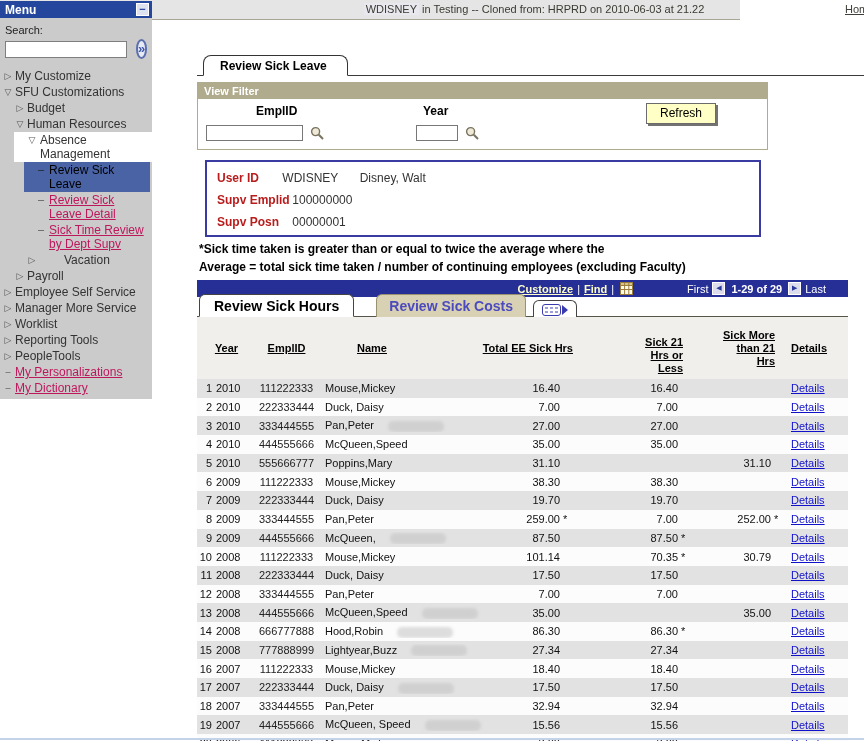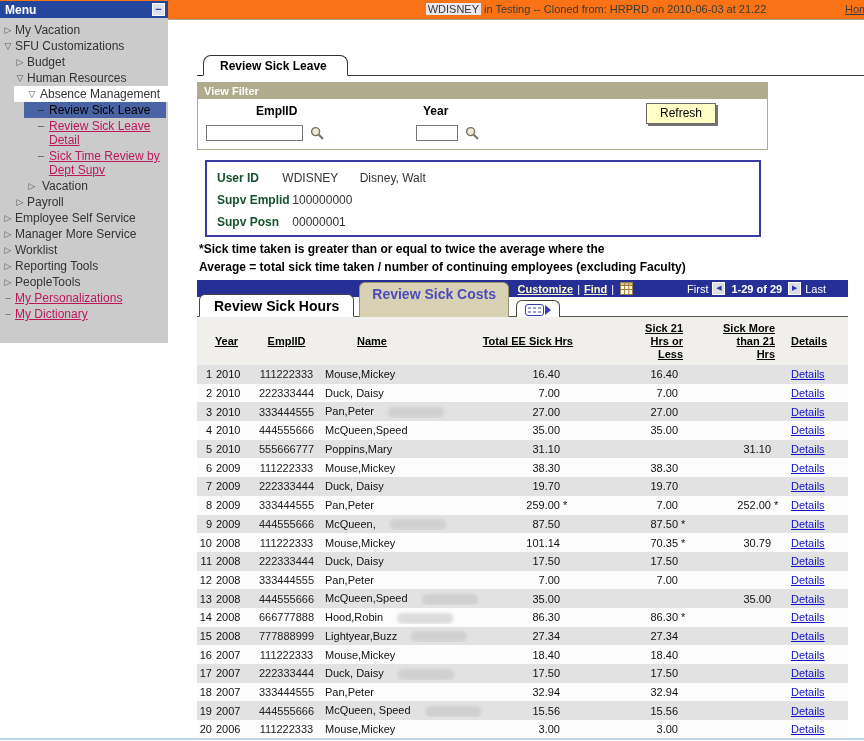--- a/index.html
+++ b/index.html
@@ -3,46 +3,46 @@
 <meta charset="utf-8">
 <style>
   * { margin:0; padding:0; box-sizing:border-box; }
   html,body { background:#fff; }
   #root {
     position:relative; width:864px; height:741px; overflow:hidden;
     font-family:"Liberation Sans", sans-serif; background:#fff;
   }
 
   
-  .top-banner { position:absolute; left:0; top:0; width:864px; height:20px;
-    background:#f97316; border-bottom:1px solid #a8a594; }
+  .top-banner { position:absolute; left:0; top:0; width:740px; height:20px;
+    background:#e5e5e5; border-bottom:1px solid #a8a594; }
   .banner-text { padding-left:328px; text-align:center; font-size:11px; color:#3a3a32; line-height:19px; white-space:nowrap; }
   .banner-user { background:#e8e8ee; padding:0 2px; }
   .home-link { position:absolute; left:845px; top:3px; font-size:11px; color:#40403a; text-decoration:underline; white-space:nowrap; }
 
   
-  .menu-panel { position:absolute; left:0; top:1px; width:168px; background:#cbcbcb; padding-bottom:21px; }
+  .menu-panel { position:absolute; left:0; top:1px; width:152px; background:#cbcbcb; padding-bottom:3px; }
   .menu-header { height:17px; background:#24479d; display:flex; align-items:center; padding:0 3px 0 5px; }
   .menu-title { color:#fff; font-size:12px; font-weight:bold; }
   .min-btn { margin-left:auto; width:13px; height:13px; background:#dde1f0; border:1px solid #ffffff;
     color:#24479d; font-size:11px; font-weight:bold; line-height:10px; text-align:center; cursor:pointer; }
   .search-area { padding:6px 5px 5px 5px; }
   .search-label { display:block; font-size:11px; color:#222; margin-bottom:3px; }
   .search-row { display:flex; align-items:center; }
   .search-input { width:122px; height:17px; border:1px solid #7f7f7f; background:#fff; font-size:11px; padding:0 2px; }
   .go-btn { margin-left:9px; width:20px; height:20px; border-radius:50%; border:2px solid #5a6fae;
     background:#e7eaf4; color:#3a56a8; font-size:13px; font-weight:bold; line-height:15px; text-align:center; cursor:pointer; }
 
   .menu-tree { font-size:12px; color:#333; padding-top:4px; }
   .side-item { position:relative; padding:1px 4px 1px 0; line-height:14px; cursor:pointer; }
   .side-item .tri { position:absolute; top:1px; width:10px; text-align:center; font-size:9px; color:#555; }
   .side-item .lbl { display:block; }
   .lv0 .tri{left:3px}  .lv0 .lbl{margin-left:15px}
   .lv1 .tri{left:15px} .lv1 .lbl{margin-left:27px}
-  .lv2 .tri{left:27px} .lv2 .lbl{margin-left:42px}
+  .lv2 .tri{left:27px} .lv2 .lbl{margin-left:64px}
   .lv3 .tri{left:36px; font-size:11px; top:0;} .lv3 .lbl{margin-left:49px}
   .mlink { color:#be185d; text-decoration:underline; }
   .side-item.selected { background:#4a63a5; margin-left:24px; margin-right:2px; }
   .side-item.selected .tri{left:12px; color:#222;} .side-item.selected .lbl{margin-left:25px; color:#000;}
   .side-item.highlight { background:#fff; margin-left:14px; }
   .side-item.highlight .tri{left:13px} .side-item.highlight .lbl{margin-left:26px}
   .lv0 .tri, .lv1 .tri, .lv2 .tri { font-size:9px; }
 
   
   .tab1-strip { position:absolute; left:197px; top:56px; width:667px; height:20px; border-bottom:1px solid #3a3a3a; }
@@ -62,21 +62,21 @@
   .lookup { position:absolute; top:27px; width:15px; height:15px; cursor:pointer; }
   .lookup-emplid { left:112px; }
   .lookup-year { left:267px; }
   .refresh-btn { position:absolute; left:448px; top:4px; background:#ffffc6; border:1px solid #6b6b6b;
     box-shadow:2px 2px 0 rgba(90,90,90,.85); padding:2px 13px 3px; font-size:12px; color:#000; cursor:pointer; }
 
   
   .user-box { position:absolute; left:205px; top:160px; width:556px; height:77px; border:2px solid #3a3aa3;
     background:#fff; padding:5px 0 0 10px; font-size:12px; }
   .u-row { line-height:22px; white-space:nowrap; }
-  .u-label { display:inline-block; font-weight:bold; color:#14532d; }
+  .u-label { display:inline-block; font-weight:bold; color:#b91c1c; }
   .u-label.w1 { width:50px; }
   .u-label.w2 { width:72px; }
   .u-val { color:#333; }
   .u-val.uid { margin-left:12px; margin-right:18px; }
 
   .footnote { position:absolute; left:199px; font-weight:bold; font-size:12px; color:#000; white-space:nowrap; }
   .fn1 { top:242px; } .fn2 { top:260px; }
 
   
   .grid-area { position:absolute; left:197px; top:280px; width:651px; }
@@ -87,30 +87,30 @@
   .dl-icon { margin:0 2px; cursor:pointer; display:inline-flex; }
   .tb-gap { width:52px; }
   .nav-word { color:#fff; cursor:pointer; }
   .nav-btn { width:13px; height:13px; background:#dcdcec; border:1px solid #fff; color:#2a3a9a;
     font-size:7px; line-height:10px; text-align:center; margin:0 4px; cursor:pointer; }
   .nav-range { font-weight:bold; margin:0 2px; }
 
   .grid-tabs { height:20px; display:flex; align-items:flex-end; border-bottom:1px solid #55554a; padding-left:2px; }
   .gtab { border-radius:6px 6px 0 0; font-weight:bold; font-size:14px; cursor:pointer; margin-bottom:-1px; }
   .gtab-active { background:#fff; border:1px solid #444; border-bottom:1px solid #fff; padding:3px 14px 2px; color:#000; }
-  .gtab-inactive { background:#d9d1b3; border:1px solid #99926e; border-bottom:none; padding:3px 12px 15px; color:#4b4bbf; margin-left:5px; }
+  .gtab-inactive { background:#d9d1b3; border:1px solid #99926e; border-bottom:none; padding:3px 12px 3px; color:#4b4bbf; margin-left:22px; }
   .gtab-icon { background:#fff; border:1px solid #444; border-bottom:none; padding:3px 8px 1px; margin-left:7px; display:flex; align-items:center; }
 
   .ghead { display:flex; align-items:center; background:#f0efeb; padding:5px 0 4px; }
   .h { font-weight:bold; font-size:11px; color:#000; line-height:13px; white-space:pre-line; text-decoration:underline; cursor:pointer; }
   .hc1 { width:51px; text-align:center; padding-left:8px; }
   .hc2 { width:77px; text-align:center; }
   .hc3 { width:115px; text-align:left; padding-left:32px; }
   .hc4 { width:137px; text-align:right; padding-right:4px; }
-  .hc5 { width:108px; text-align:right; padding-right:2px; }
+  .hc5 { width:108px; text-align:right; padding-right:2px;margin-top:14px; }
   .hc6 { width:90px;  text-align:right; }
   .hc7 { width:68px;  text-align:center; }
 
   .gbody { background:#fcfcfc; }
   .trow { display:flex; align-items:center; height:18.7px; font-size:11px; color:#111; }
   .trow.stripe { background:#e2e2e2; }
   .c-num    { width:15px; text-align:right; }
   .c-year   { width:33px; text-align:left; padding-left:4px; }
   .c-emplid { width:80px; text-align:center; padding-left:3px; color:#222; }
   .c-name   { width:167px; text-align:left; white-space:nowrap; overflow:hidden; }
@@ -133,24 +133,31 @@
   <div class="top-banner">
     <div class="banner-text"><span class="banner-user">WDISNEY</span> <span>in Testing -- Cloned from: HRPRD on 2010-06-03 at 21.22</span></div>
     <a class="home-link">Home</a>
   </div>
 
   <div class="menu-panel">
     <div class="menu-header">
       <span class="menu-title">Menu</span>
       <span class="min-btn"><span>−</span></span>
     </div>
+    <div class="search-area">
+      <span class="search-label">Search:</span>
+      <div class="search-row">
+        <input class="search-input" type="text" value="" style="">
+        <span class="go-btn"><span>»</span></span>
+      </div>
+    </div>
     <div class="menu-tree">
         <div class="side-item lv0">
     <span class="tri">▷</span>
-    <span class="lbl">My Vacation</span>
+    <span class="lbl">My Customize</span>
   </div>
         <div class="side-item lv0">
     <span class="tri">▽</span>
     <span class="lbl">SFU Customizations</span>
   </div>
         <div class="side-item lv1">
     <span class="tri">▷</span>
     <span class="lbl">Budget</span>
   </div>
         <div class="side-item lv1">

